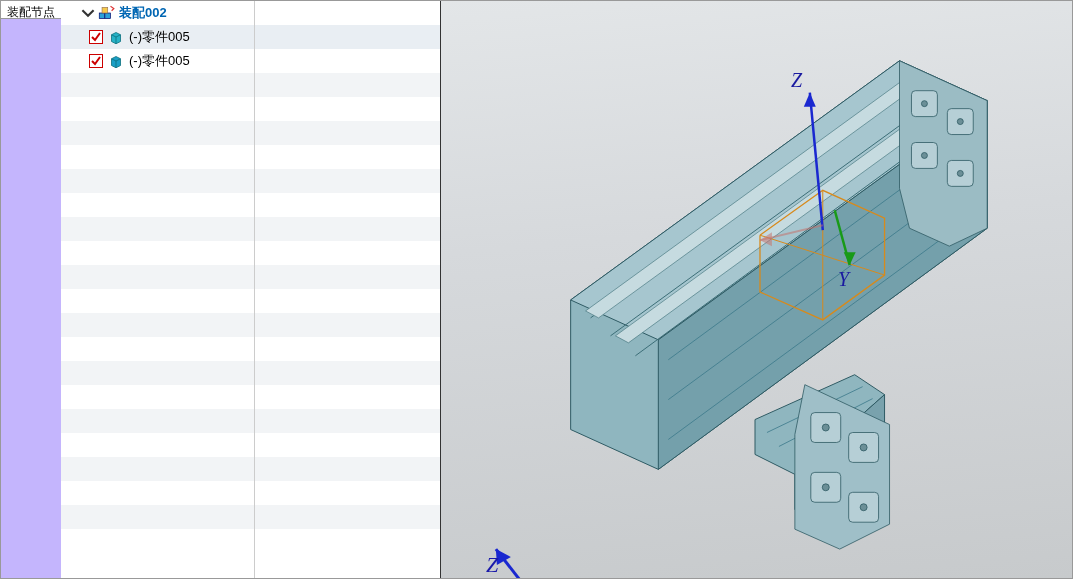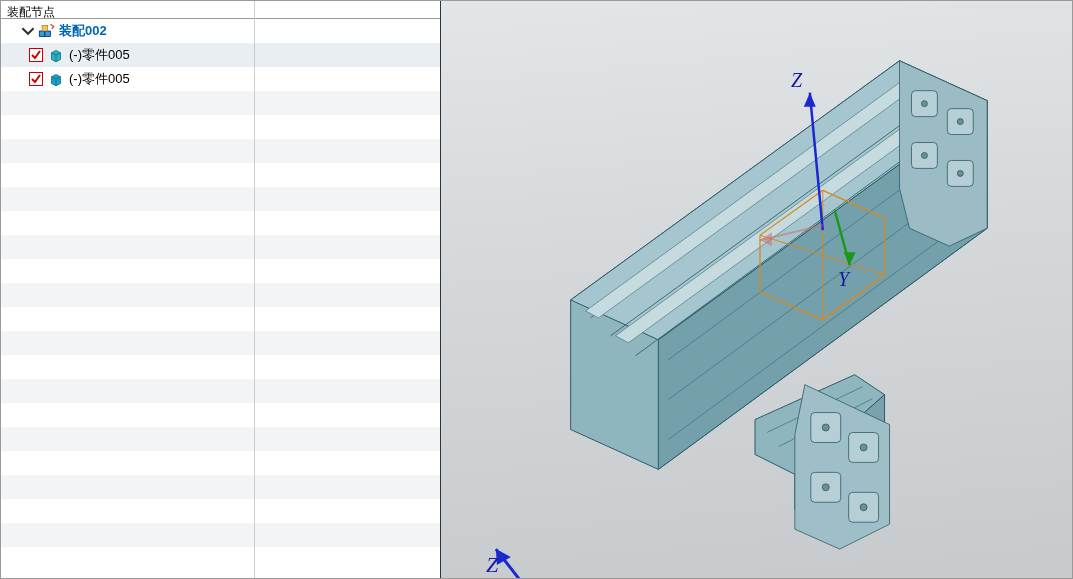--- a/index.html
+++ b/index.html
@@ -13,21 +13,21 @@
       border: 1px solid #999;
       background: #fff;
     }
     
     .tree-panel {
       width: 440px;
       height: 100%;
       background: #c4b5fd;
       border-right: 1px solid #333;
       display: flex;
-      flex-direction: column;
+      flex-direction: row;
       position: relative;
     }
     .tree-header {
       height: 18px;
       display: flex;
       align-items: flex-end;
       padding: 0 6px;
       border-bottom: 1px solid #999;
       font-size: 12px;
       line-height: 12px;

